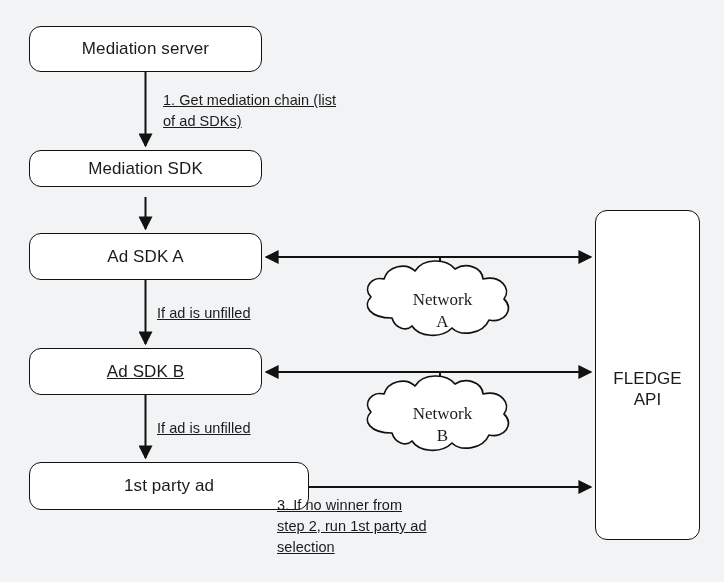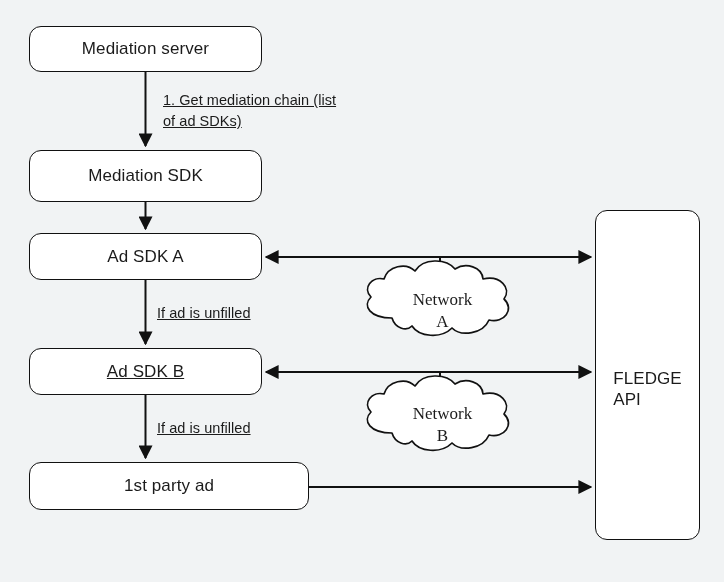--- a/index.html
+++ b/index.html
@@ -28,20 +28,21 @@
   }
   .node-box {
     position: absolute;
     box-sizing: border-box;
     background: #ffffff;
     border: 1.6px solid #111111;
     border-radius: 12px;
     display: flex;
     align-items: center;
     justify-content: center;
+    text-align: center;
     color: #1b1b1b;
     font-size: 17px;
     line-height: 1.25;
     letter-spacing: 0.1px;
   }
   .flow-label {
     position: absolute;
     color: #1b1b1b;
     font-size: 14.5px;
     line-height: 1.45;
@@ -113,21 +114,21 @@
              C 515 424 504 439 489 435
              C 483 449 461 452 452 443
              C 441 454 419 452 412 441
              C 406 447 395 443 392 433 Z" fill="#ffffff" stroke="#111111" stroke-width="1.7" stroke-linejoin="round"></path>
   </svg>
 
   <div class="node-box" style="left:29px; top:26px; width:233px; height:46px;">
     <span>Mediation server</span>
   </div>
 
-  <div class="node-box" style="left:29px; top:150px; width:233px; height:52px;">
+  <div class="node-box" style="left:29px; top:150px; width:233px; height:37px;">
     <span>Mediation SDK</span>
   </div>
 
   <div class="node-box" style="left:29px; top:233px; width:233px; height:47px;">
     <span>Ad SDK A</span>
   </div>
 
   <div class="node-box" style="left:29px; top:348px; width:233px; height:47px;text-decoration:underline;">
     <span>Ad SDK B</span>
   </div>
@@ -144,18 +145,21 @@
   <div class="cloud-label" style="left:370px; top:289px; width:145px;">Network
 A</div>
 
   <div class="cloud-label" style="left:370px; top:403px; width:145px;">Network
 B</div>
 
   <div class="flow-label" style="left:163px; top:90px; width:225px;">1. Get mediation chain (list
 of ad SDKs)</div>
 
 
+  <div class="flow-label" style="left:277px; top:495px; width:215px;">3. If no winner from
+step 2, run 1st party ad
+selection</div>
 
   <div class="flow-label" style="left:157px; top:303px; width:160px;">If ad is unfilled</div>
 
   <div class="flow-label" style="left:157px; top:418px; width:160px;">If ad is unfilled</div>
 
 </div>
 
 </body></html>

